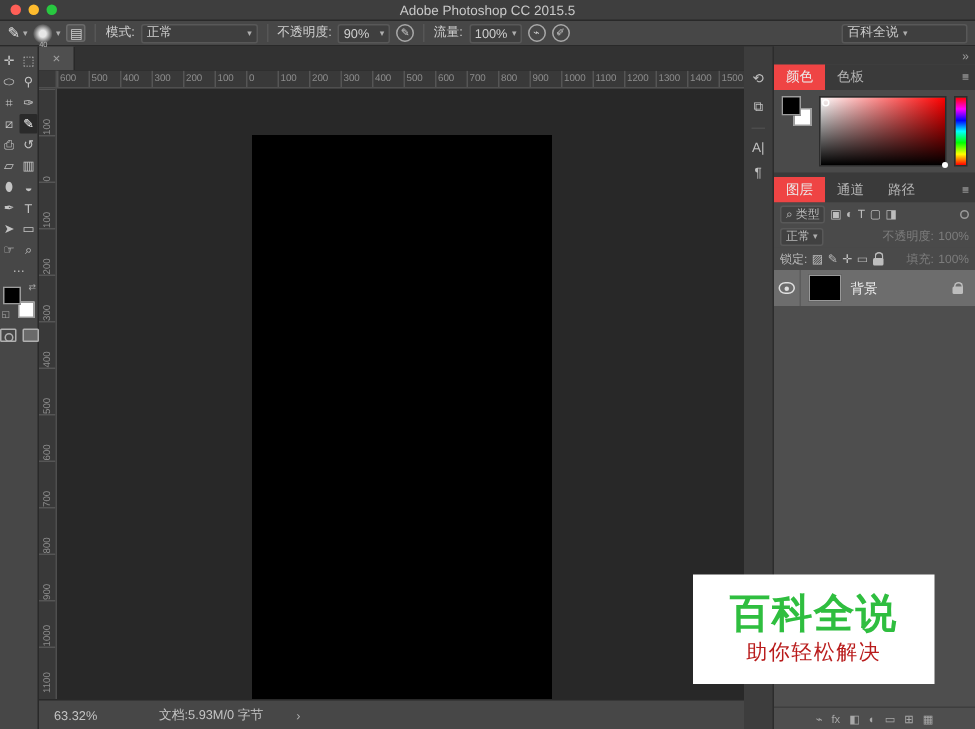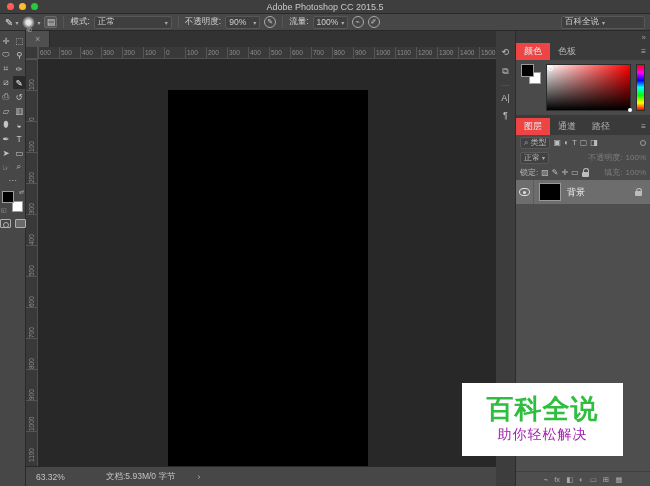--- a/index.html
+++ b/index.html
@@ -116,21 +116,21 @@
   .eye-icon::after { content:""; position:absolute; left:3px; top:1.5px; width:3px; height:3px; border-radius:50%; background:#e0e0e0; }
   .layer-thumb { width:22px; height:18px; background:#000; border:1px solid #9a9a9a; margin:0 6px 0 5px; flex:none; }
   .layer-lock { margin-left:auto; margin-right:8px; }
   .layers-empty { flex:1; background:#4e4e4e; }
   .l-bottom { height:15px; background:#4e4e4e; border-top:1px solid #3e3e3e; display:flex;
     align-items:center; justify-content:center; gap:6px; font-size:7.5px; color:#a8a8a8; }
   
   .watermark { position:absolute; left:462px; top:383px; width:161px; height:73px; background:#fff;
     z-index:10; display:flex; flex-direction:column; align-items:center; justify-content:center; }
   .wm-title { font-size:27px; font-weight:bold; letter-spacing:1px; line-height:1.1; }
-  .wm-sub { font-size:14px; color:#a21caf; margin-top:1px; letter-spacing:1px; }
+  .wm-sub { font-size:14px; color:#b91c1c; margin-top:1px; letter-spacing:1px; }
 </style>
 </head>
 <body>
 
 <div class="titlebar">
   <div class="traffic">
     <span style="background: rgb(255, 95, 87);"></span>
     <span style="background: rgb(254, 188, 46);"></span>
     <span style="background: rgb(40, 200, 64);"></span>
   </div>

